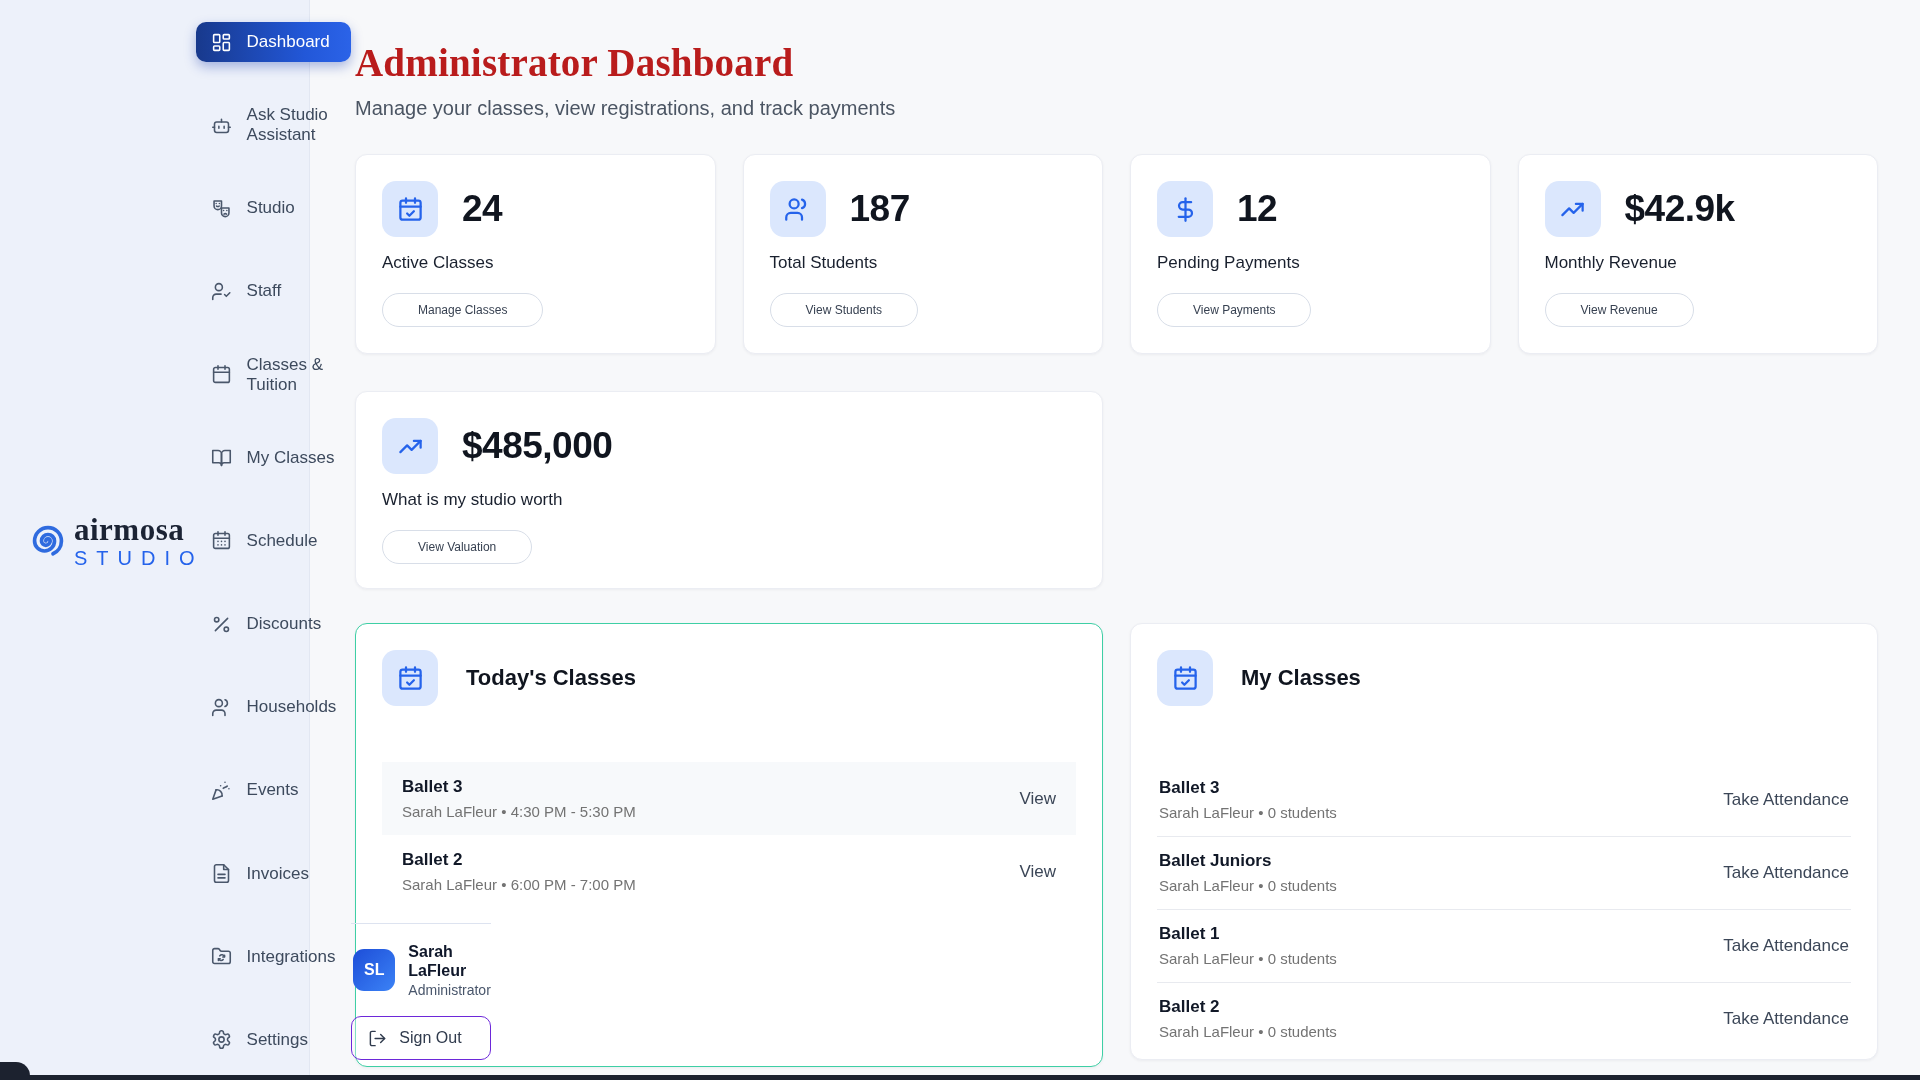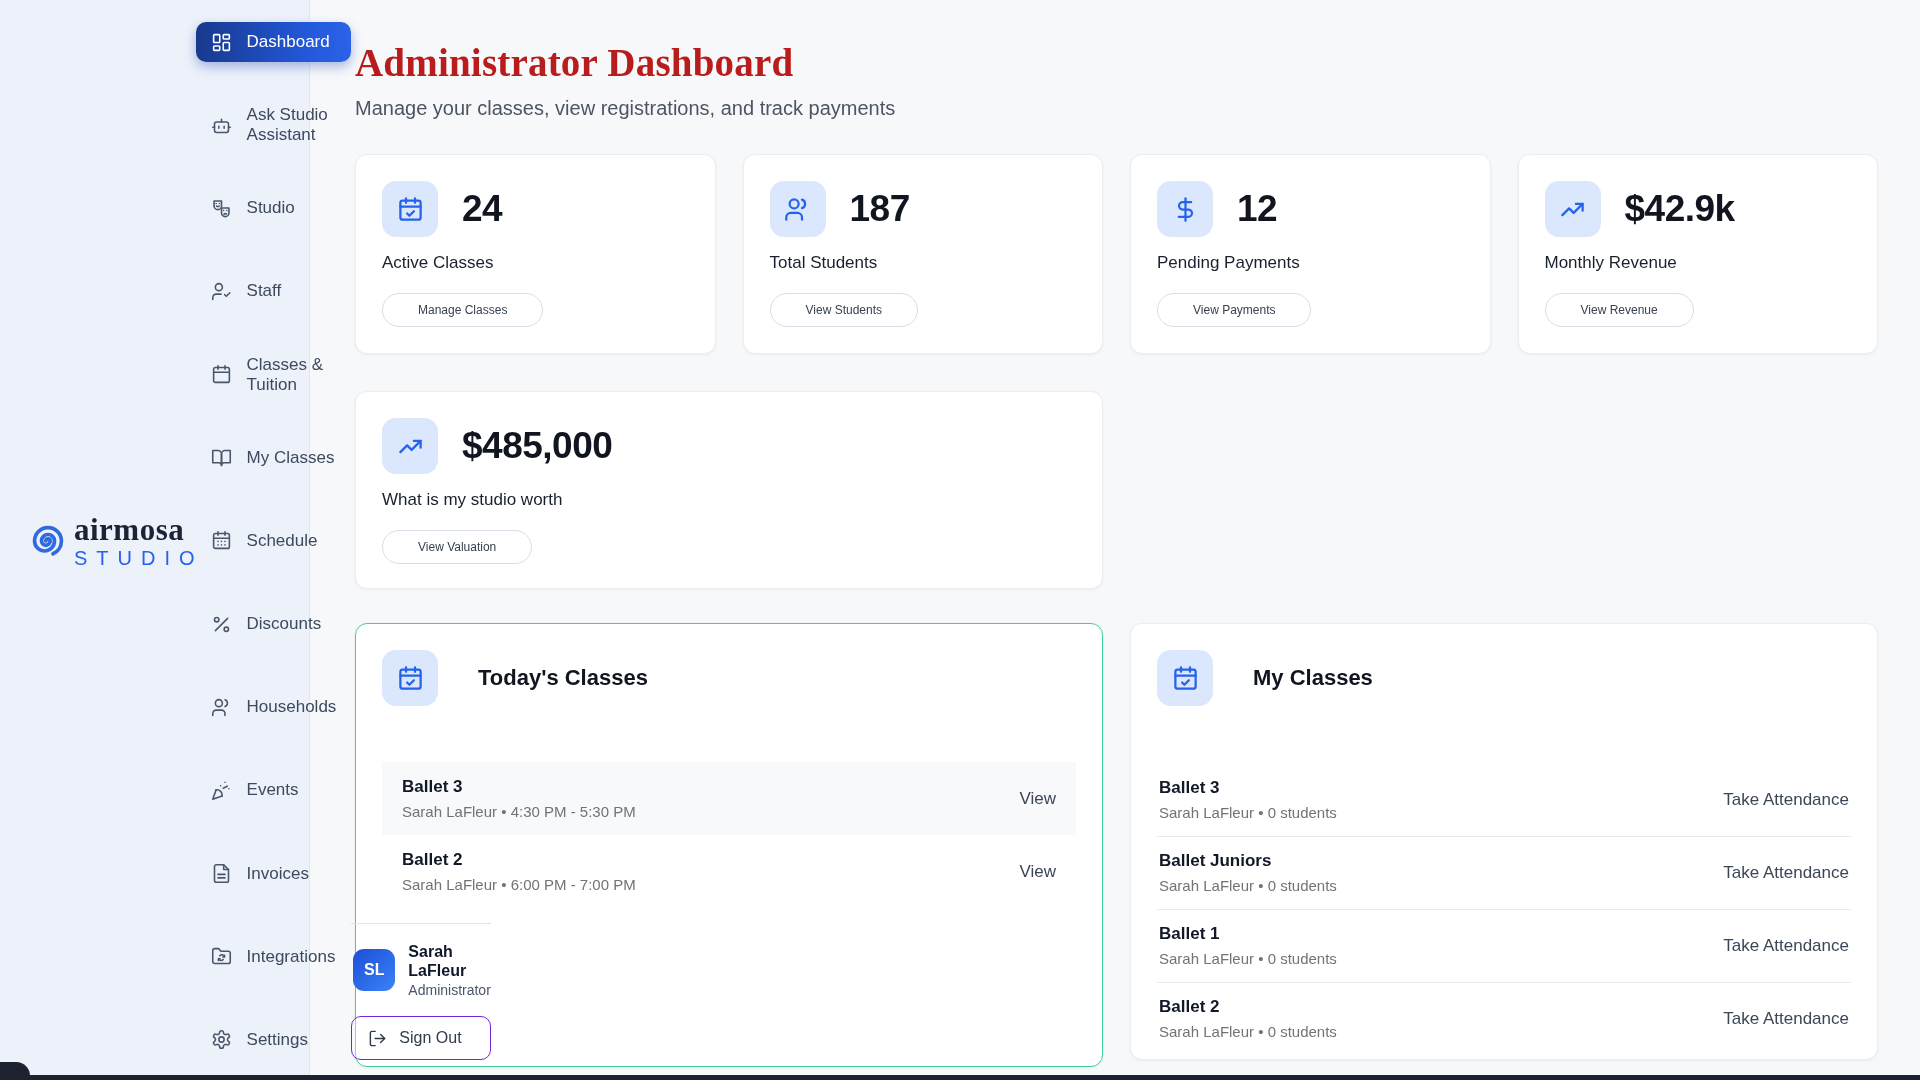--- a/index.html
+++ b/index.html
@@ -88,21 +88,21 @@
     margin-top:20px; padding:9px 35px; border-radius:19px;
     border:1px solid #d8dee8; background:#fff; font-size:12px; color:#374151;
     cursor:pointer; font-family:inherit;
   }
 
   .wide-row { display:grid; grid-template-columns:1fr 1fr; gap:27px; margin-top:37px; }
   .wide-card { height:198px; }
   .value-green { color:#16a34a; }
 
   .bottom-row { display:grid; grid-template-columns:1fr 1fr; gap:27px; margin-top:34px; align-items:start; }
-  .list-card-header { display:flex; align-items:center; gap:40px; }
+  .list-card-header { display:flex; align-items:center; gap:28px; }
   .list-card-title { font-size:22px; font-weight:700; color:#10151f; }
 
   .today-card { border:1.5px solid #3ecfa5; height:444px; overflow:hidden; }
   .today-rows { margin-top:56px; }
   .class-row {
     display:flex; align-items:center; justify-content:space-between;
     padding:15px 20px; 
   }
   .class-row.shaded { background:#f7f9fb; }
   .class-name { font-size:17px; font-weight:600; color:#111827; }

